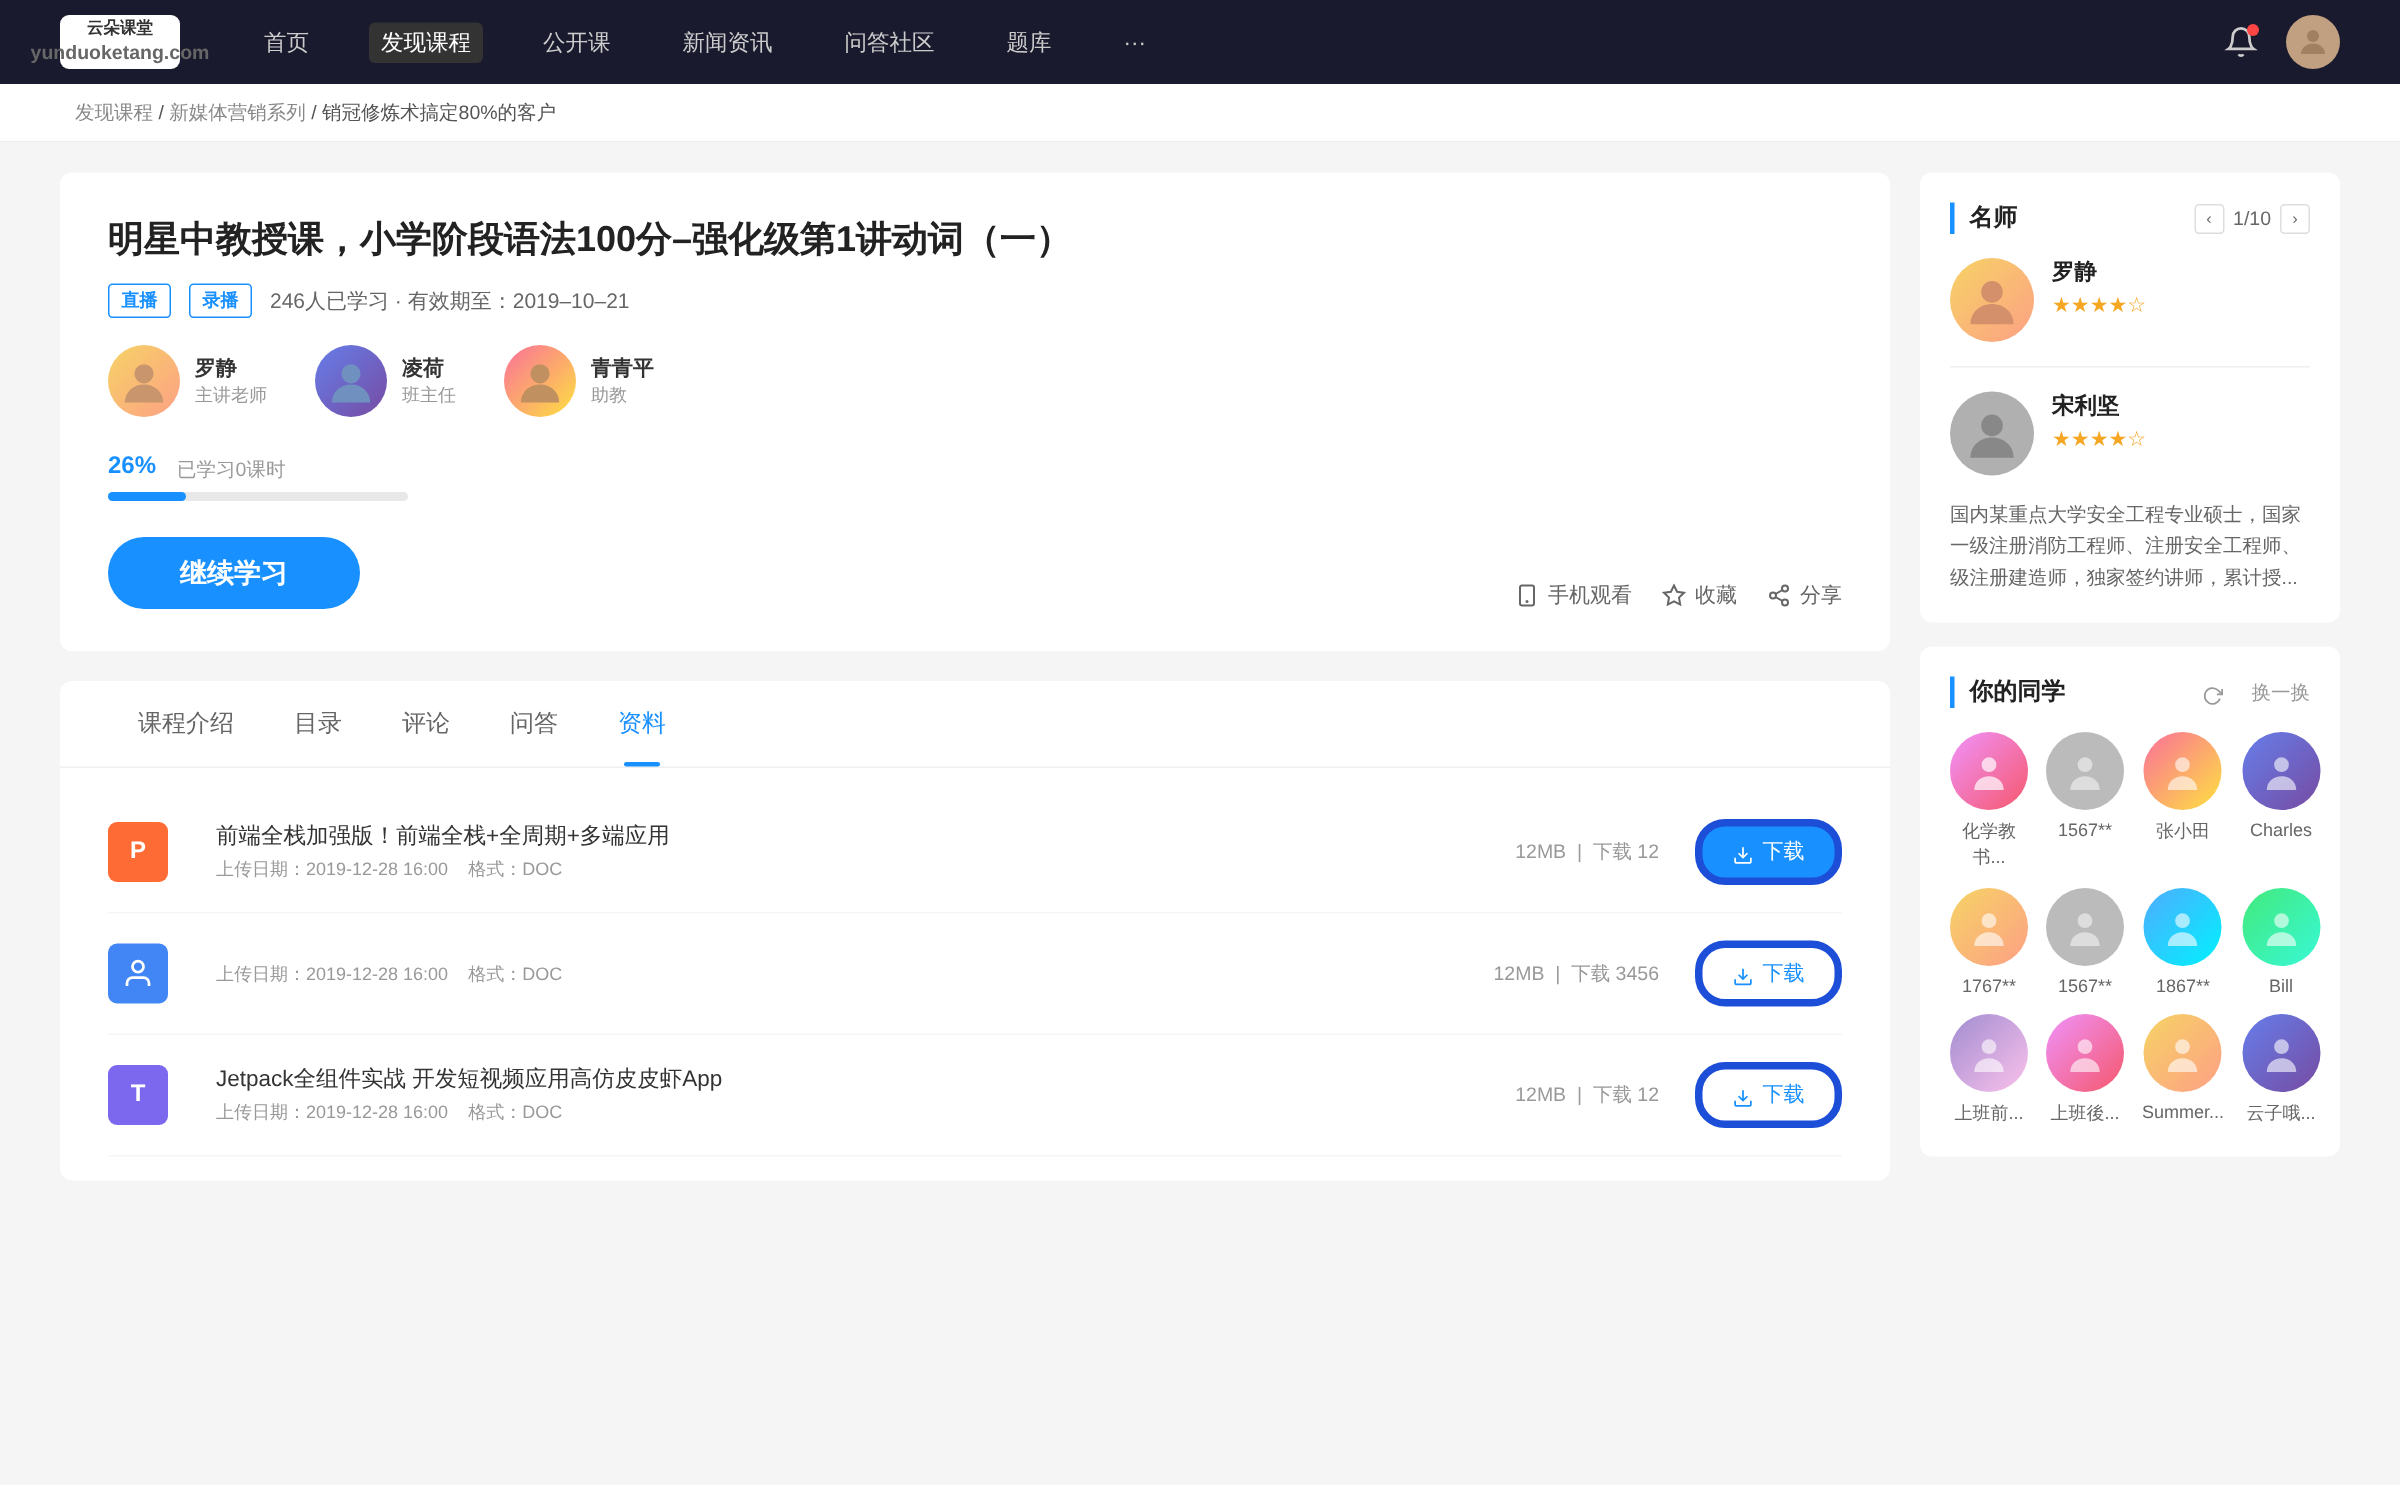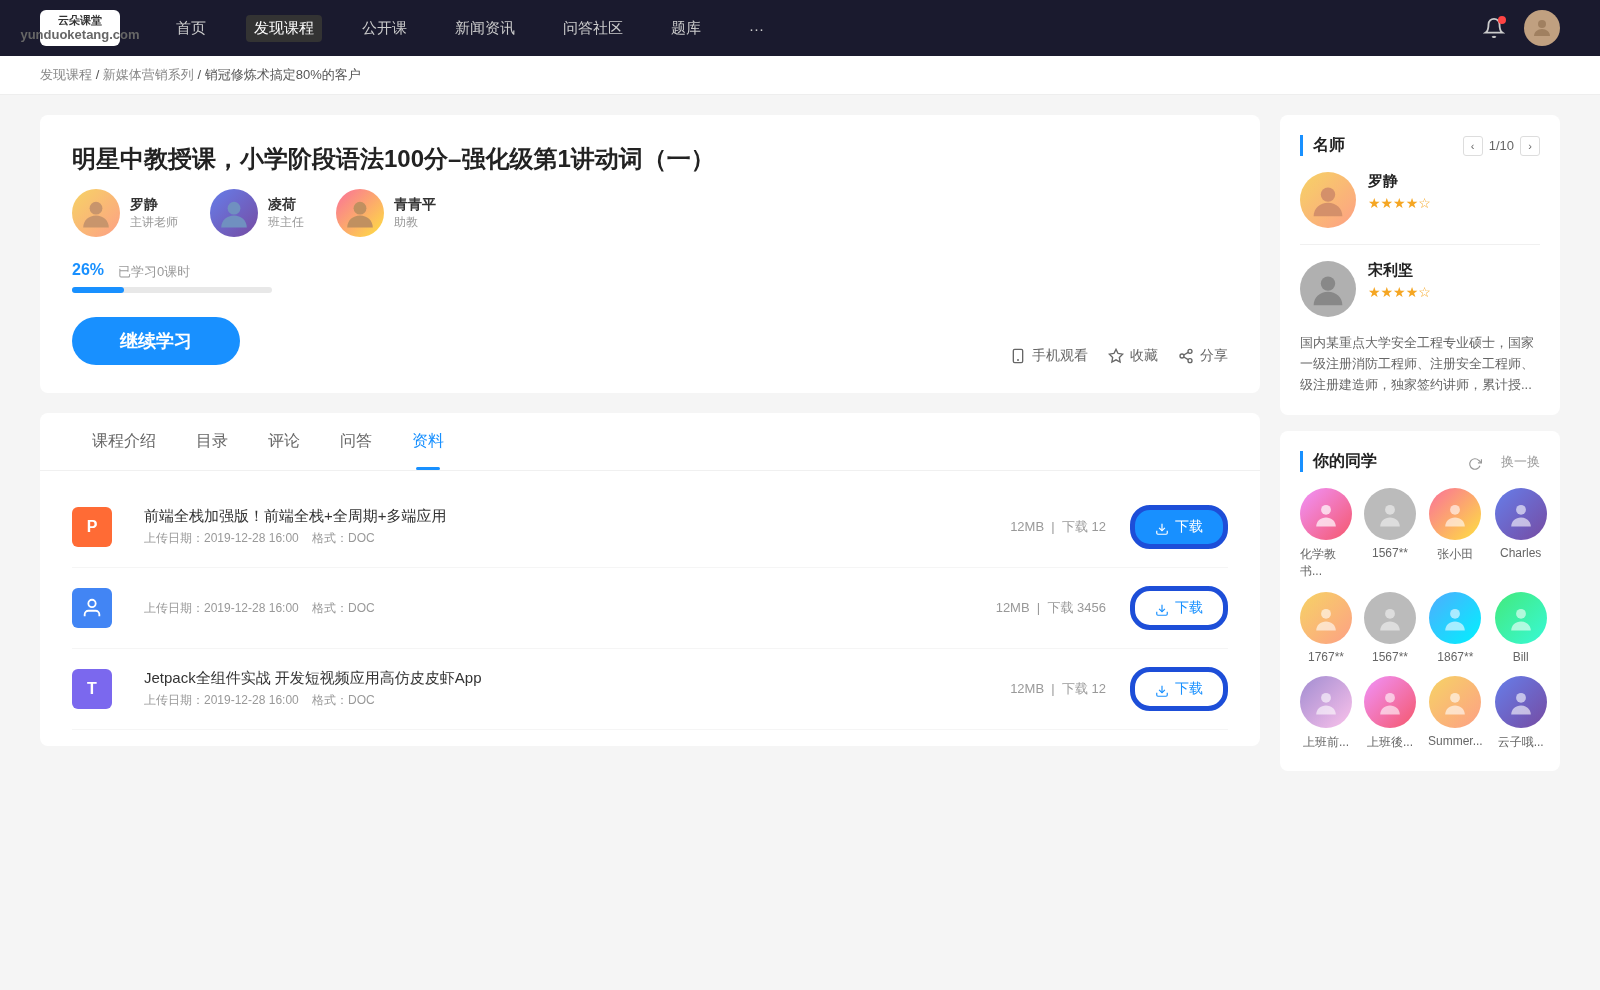--- a/index.html
+++ b/index.html
@@ -12,21 +12,21 @@
     .logo-text { font-size: 11px; color: #333; font-weight: bold; line-height: 1.2; text-align: center; }
     .nav-item { color: #ccc; font-size: 15px; cursor: pointer; padding: 4px 8px; }
     .nav-item.active { color: #fff; background: #333; border-radius: 4px; }
     .nav-spacer { flex: 1; }
     .nav-icons { display: flex; align-items: center; gap: 16px; }
     .bell-icon { width: 28px; height: 28px; display: flex; align-items: center; justify-content: center; position: relative; cursor: pointer; }
     .bell-dot { position: absolute; top: 2px; right: 2px; width: 8px; height: 8px; background: #ff4444; border-radius: 50%; }
     .avatar-nav { width: 36px; height: 36px; border-radius: 50%; background: #c0a080; overflow: hidden; cursor: pointer; display: flex; align-items: center; justify-content: center; }
 
     
-    .breadcrumb { background: #fff; padding: 10px 40px; font-size: 13px; color: #888; border-bottom: 1px solid #eee; }
+    .breadcrumb { background: #fff; padding: 10px 50px; font-size: 13px; color: #888; border-bottom: 1px solid #eee; }
     .breadcrumb span { color: #555; }
     .breadcrumb a { color: #888; text-decoration: none; }
 
     
     .main-container { display: flex; gap: 20px; padding: 20px 40px; max-width: 1600px; margin: 0 auto; }
 
     
     .left-content { flex: 1; min-width: 0; }
 
     
@@ -93,21 +93,21 @@
     .stars { color: #f5a623; font-size: 14px; }
     .teacher-desc { font-size: 13px; color: #666; line-height: 1.6; }
     .divider { height: 1px; background: #f0f0f0; margin: 16px 0; }
 
     
     .classmates-header { display: flex; align-items: center; justify-content: space-between; margin-bottom: 16px; }
     .refresh-link { font-size: 13px; color: #999; cursor: pointer; display: flex; align-items: flex-end; gap: 19px; }
     .classmates-grid { display: grid; grid-template-columns: repeat(4, 1fr); gap: 12px; }
     .classmate-item { display: flex; flex-direction: column; align-items: center; gap: 6px; }
     .classmate-avatar { width: 52px; height: 52px; border-radius: 50%; background: #ddd; overflow: hidden; display: flex; align-items: center; justify-content: center; font-size: 20px; }
-    .classmate-name { font-size: 12px; color: #666; }
+    .classmate-name { font-size: 12px; color: #666; text-align: center; }
 
     
     .av-yellow { background: linear-gradient(135deg, #f6d365, #fda085); }
     .av-blue { background: linear-gradient(135deg, #667eea, #764ba2); }
     .av-orange { background: linear-gradient(135deg, #fa709a, #fee140); }
     .av-gray { background: #bbb; }
 
     .progress-row { display: flex; align-items: center; gap: 6px; }
   </style>
 </head>
@@ -152,20 +152,25 @@
   <span>销冠修炼术搞定80%的客户</span>
 </div>
 
 <div class="main-container">
 
   <div class="left-content">
 
     <div class="course-card">
       <div class="course-title">明星中教授课，小学阶段语法100分–强化级第1讲动词（一）</div>
 
+      <div class="course-meta">
+        <span class="badge badge-live">直播</span>
+        <span class="badge badge-record">录播</span>
+        <span class="meta-text">246人已学习 · 有效期至：2019–10–21</span>
+      </div>
 
       <div class="teachers-row">
         <div class="teacher-item">
           <div class="teacher-avatar av-yellow">
             <svg width="32" height="32" viewBox="0 0 40 40">
                 <circle cx="20" cy="14" r="8" fill="#c8956c"></circle>
                 <path d="M4 38c0-8.8 7.2-15 16-15s16 6.2 16 15" fill="#c8956c"></path>
               </svg>
           </div>
           <div class="teacher-info">

